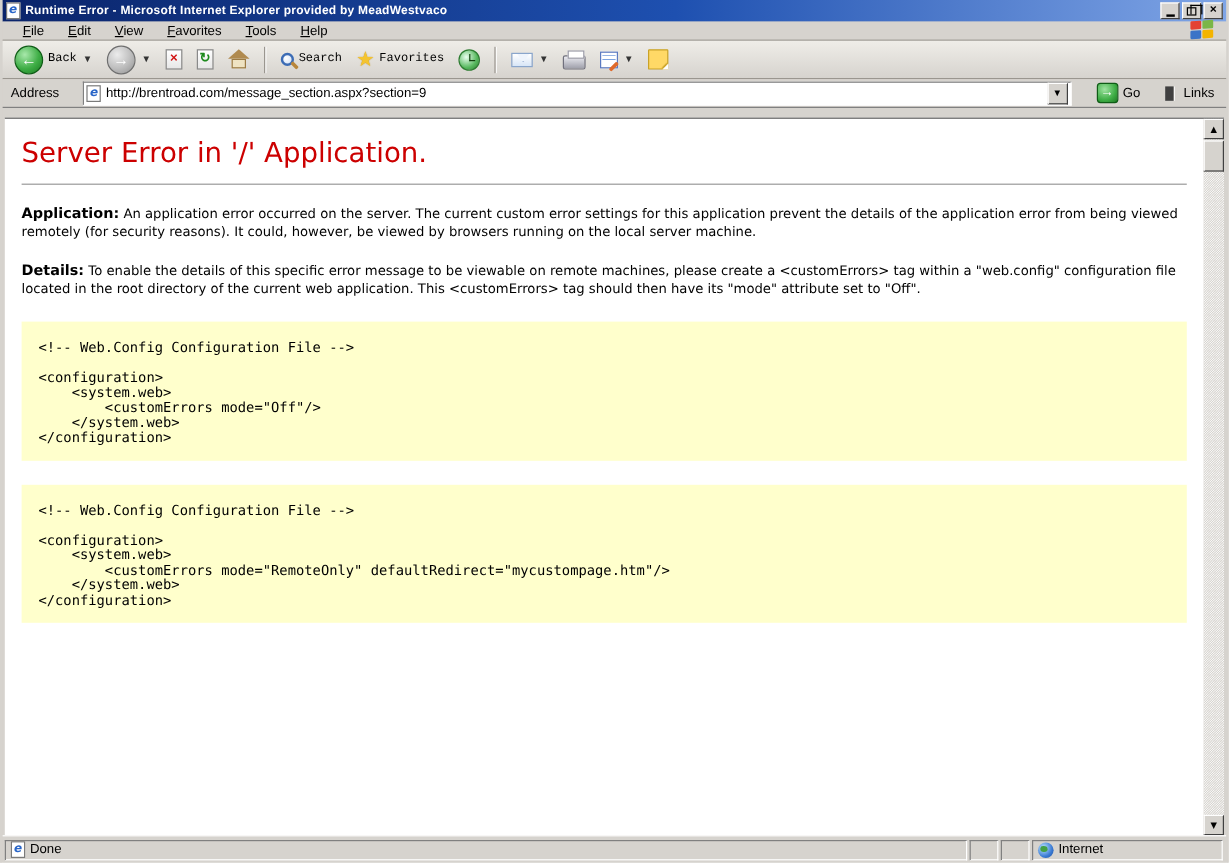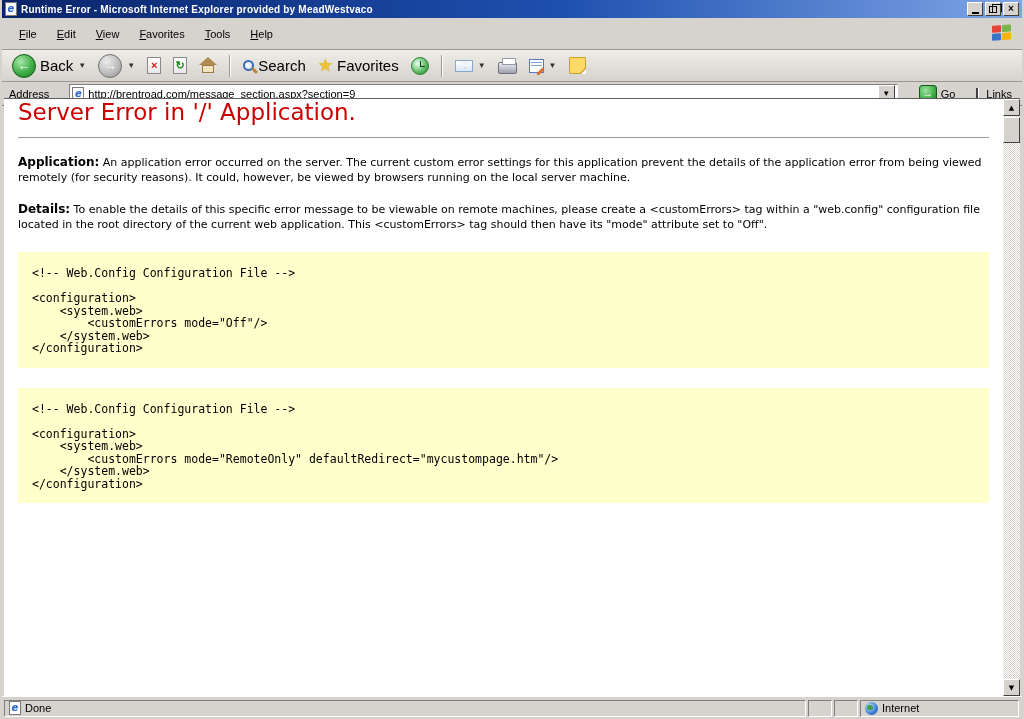--- a/index.html
+++ b/index.html
@@ -28,36 +28,36 @@
   .restore-glyph { width:8px; height:7px; border:1px solid #000; position:relative; background:#d6d3ce; }
   .restore-glyph::before { content:""; position:absolute; left:2px; top:-3px; width:8px; height:7px;
     border:1px solid #000; border-bottom:none; }
 
   
   .docicon { width:12px; height:14px; background:#fff; border:1px solid #7a7a7a;
     display:flex; align-items:center; justify-content:center; flex:none; }
   .docicon .e { font:bold italic 10px "DejaVu Sans", sans-serif; color:#2a66c8; line-height:1; }
 
   
-  .menubar { height:32px; display:flex; align-items:center; padding:0 8px; gap:2px;
+  .menubar { height:16px; display:flex; align-items:center; padding:0 8px; gap:2px;
     border-bottom:1px solid #9a968f; background:#d6d3ce; }
   .menu-item { font-size:11px; color:#000; padding:3px 9px; cursor:default; }
   .menu-item::first-letter { text-decoration:underline; }
   .menubar-spacer { flex:1; }
   .winflag { width:22px; height:18px; position:relative; display:grid;
     grid-template-columns:9px 9px; grid-template-rows:7px 7px; gap:1px; transform:skewY(-4deg); }
   .winflag span { border-radius:1px; }
   .flag-red{background:#e34234} .flag-green{background:#7ab648}
   .flag-blue{background:#3b74c7} .flag-yellow{background:#f4b400}
 
   
   .toolbar { height:32px; display:flex; align-items:center; padding:0 6px; gap:4px;
     border-bottom:1px solid #9a968f; background:linear-gradient(#efede8,#d6d3ce); }
   .tbtn { display:flex; align-items:center; gap:4px; padding:2px 4px; cursor:default; }
-  .tbtn-label { font-size:15px; color:#000; }
+  .tbtn-label { font-size:10px; color:#000;font-family:Liberation Mono, monospace; }
   .dd { font-size:8px; color:#333; margin-left:1px; }
   .vsep { width:2px; height:22px; border-left:1px solid #9a968f; border-right:1px solid #fff; margin:0 4px; }
 
   .circle { width:24px; height:24px; border-radius:50%; display:flex; align-items:center;
     justify-content:center; color:#fff; font-size:13px; font-weight:bold; line-height:1; }
   .circle.back { background:radial-gradient(circle at 35% 30%, #a8e8ab, #3fae46 55%, #177a1e); border:1px solid #0f5c16; }
   .circle.fwd  { background:radial-gradient(circle at 35% 30%, #ececec, #bdbdbd 55%, #909090); border:1px solid #6f6f6f; }
 
   .page-icon { width:14px; height:17px; background:linear-gradient(#ffffff,#e7e7e7);
     border:1px solid #8a8a8a; display:flex; align-items:center; justify-content:center;
@@ -116,30 +116,30 @@
   .addr-input { flex:1; border:none; outline:none; font:11px "Liberation Sans", sans-serif;
     height:16px; background:transparent; }
   .addr-dd { width:17px; height:18px; background:#d6d3ce; border:1px solid;
     border-color:#fff #404040 #404040 #fff; display:flex; align-items:center;
     justify-content:center; font-size:8px; cursor:default; }
   .go-btn { display:flex; align-items:center; gap:4px; padding:1px 4px; cursor:default; }
   .go-square { width:18px; height:17px; border-radius:3px; border:1px solid #0f5c16;
     background:radial-gradient(circle at 35% 30%, #9fe3a1, #3fae46 60%, #1d7a23);
     color:#fff; font-size:11px; font-weight:bold; display:flex; align-items:center; justify-content:center; line-height:1; }
   .go-label, .links-label { font-size:11px; color:#000; }
-  .links { display:flex; align-items:center; gap:4px; padding:0 6px 0 8px; border-left:2px solid #404040;
+  .links { display:flex; align-items:center; gap:4px; padding:0 6px 0 8px; border-left:7px solid #404040;
     box-shadow:1px 0 0 #fff inset; cursor:default; }
 
   
   .content { position:absolute; top:98px; bottom:23px; left:2px; right:2px;
     background:#fff; border-top:1px solid #5f5f5f; overflow:hidden;
     font-family:"DejaVu Sans", sans-serif; }
   .content-inner { position:absolute; left:0; right:17px; top:0; bottom:0; padding:0 14px; overflow:hidden; }
 
-  h1.err { font-size:23px; font-weight:normal; margin-top:0; }
+  h1.err { font-size:23px; font-weight:normal; margin-top:16px; }
   hr.rule { border:0; border-top:1px solid #9a9a9a; margin:12px 0 0; }
   h2.err { font-size:17px; font-style:italic; font-weight:bold; margin-top:24px; }
   p.body-p { font-size:11px; line-height:15px; margin-top:17px; color:#000; }
   p.body-p b { font-size:12px; }
   pre.code { background:#ffffcc; margin-top:20px; padding:15px 12px 13px 14px;
     font:11.5px/12.5px "DejaVu Sans Mono", monospace; color:#000; white-space:pre; }
 
   
   .scrollbar { position:absolute; top:0; right:0; bottom:0; width:17px;
     background-color:#d6d3ce;

